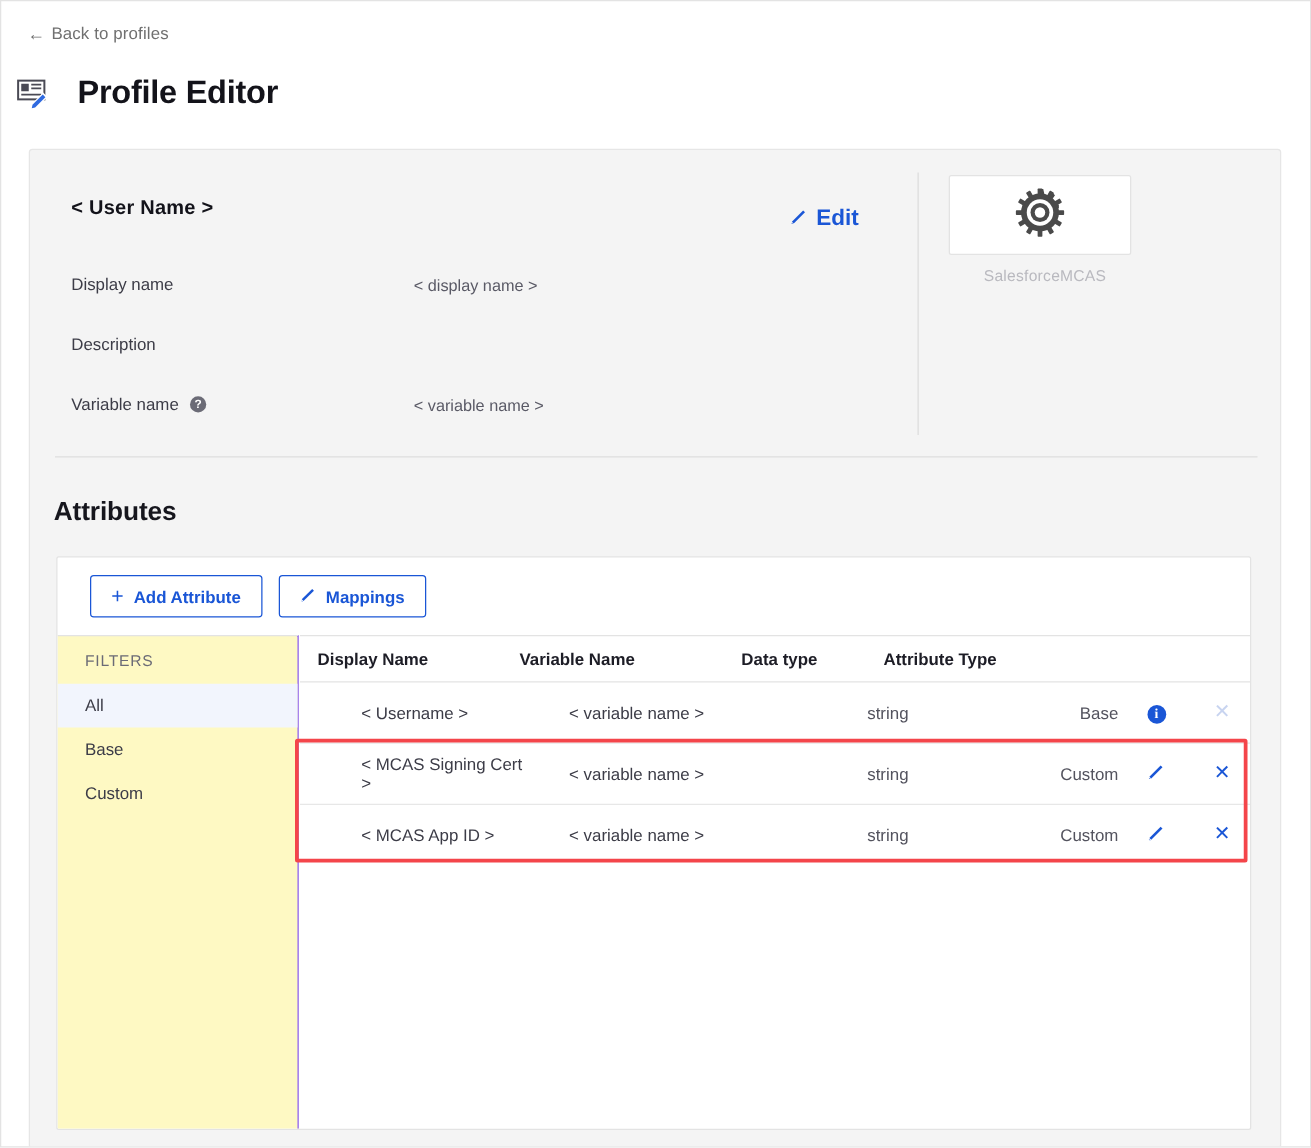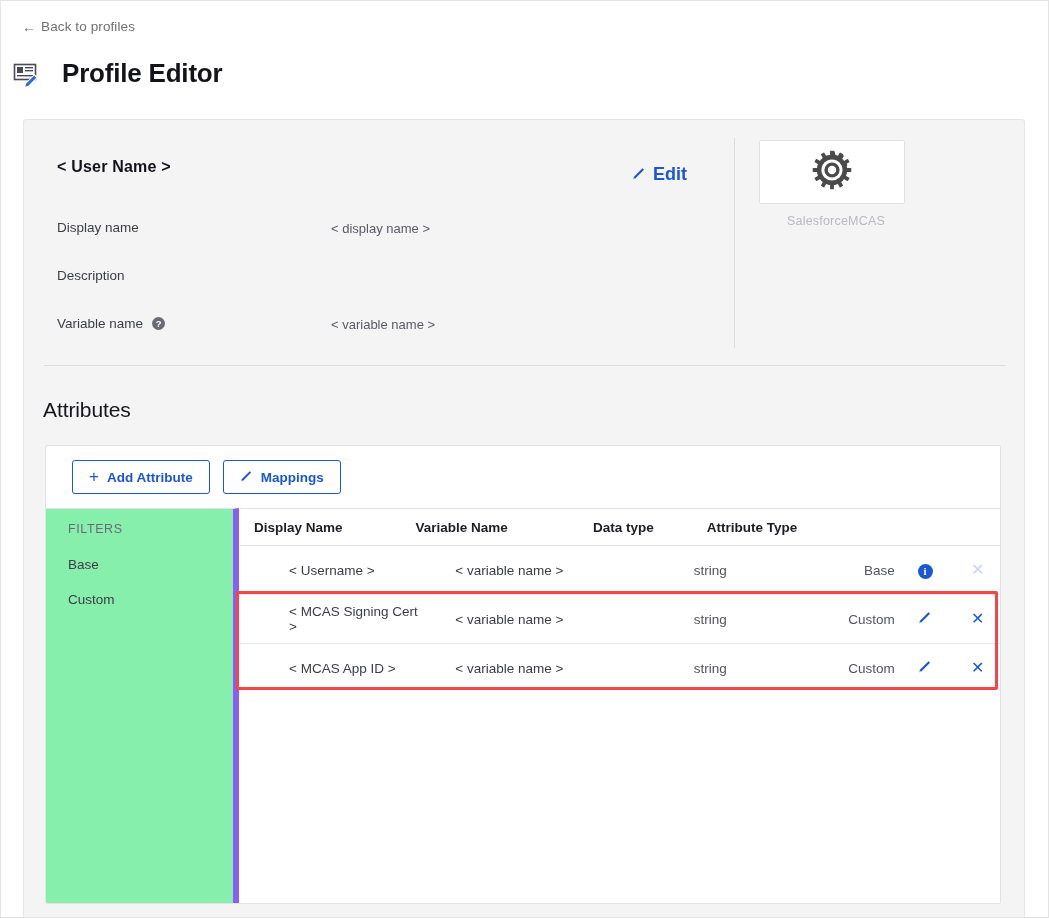--- a/index.html
+++ b/index.html
@@ -77,21 +77,21 @@
     text-align:center; font-weight:bold; cursor:pointer;
   }
 
   .h-divider {
     position:absolute; left:20px; top:245px; width:962px; height:1px; background:#dddddd;
   }
 
   
   .attributes-title {
     position:absolute; left:19px; top:278px;
-    font-size:21px; font-weight:normal; color:#16161d; letter-spacing:-0.1px;
+    font-size:21px; font-weight:bold; color:#16161d; letter-spacing:-0.1px;
   }
   .attr-panel {
     position:absolute; left:21px; top:325px;
     width:956px; height:459px;
     background:#ffffff; border:1px solid #e3e3e3; border-radius:2px;
     overflow:hidden;
   }
   .toolbar { position:absolute; left:0; top:0; width:100%; height:62px; display:flex; align-items:center; padding-left:26px; gap:13px;}
   .btn {
     display:flex; align-items:center; gap:8px;
@@ -99,22 +99,22 @@
     border:1px solid #1a56d6; border-radius:3px;
     background:#ffffff; color:#1a56d6;
     font-size:13.5px; font-weight:bold; cursor:pointer;
     font-family:"Liberation Sans", sans-serif;
   }
   .plus-glyph { font-size:17px; font-weight:normal; line-height:1; position:relative; top:-1px;}
 
   
   .filters-col {
     position:absolute; left:0; top:62px; width:193px; bottom:0;
-    border-top:1px solid #e3e3e3; border-right:6px solid #8b5cf6;
-    background:#86efac;
+    border-top:1px solid #e3e3e3; border-right:1px solid #8b5cf6;
+    background:#fef9c3;
   }
   .filters-head {
     padding:13px 0 11px 22px; font-size:12.5px; color:#6b6b76; letter-spacing:.6px;
   }
   .filter-item {
     padding:10px 0 10px 22px; font-size:13.5px; color:#3c3c47; cursor:pointer;
   }
   .filter-item.active { background:#f2f5fd; }
 
   
@@ -267,20 +267,21 @@
               <path d="M1.5 12.5 L10.5 3.5 L12 5 L3 14 Z" fill="#1a56d6" transform="translate(0,-1.2)"></path>
               <path d="M1 12.2 L1.6 13.2 L2.7 13.1 Z" fill="#1a56d6"></path>
             </svg>
           </span>
           <span>Mappings</span>
         </button>
       </div>
 
       <div class="filters-col">
         <div class="filters-head">FILTERS</div>
+        <div class="filter-item active">All</div>
         <div class="filter-item">Base</div>
         <div class="filter-item">Custom</div>
       </div>
 
       <div class="table-col">
 
         <div class="trow head">
           <div class="c1">Display Name</div>
           <div class="c2">Variable Name</div>
           <div class="c3">Data type</div>

